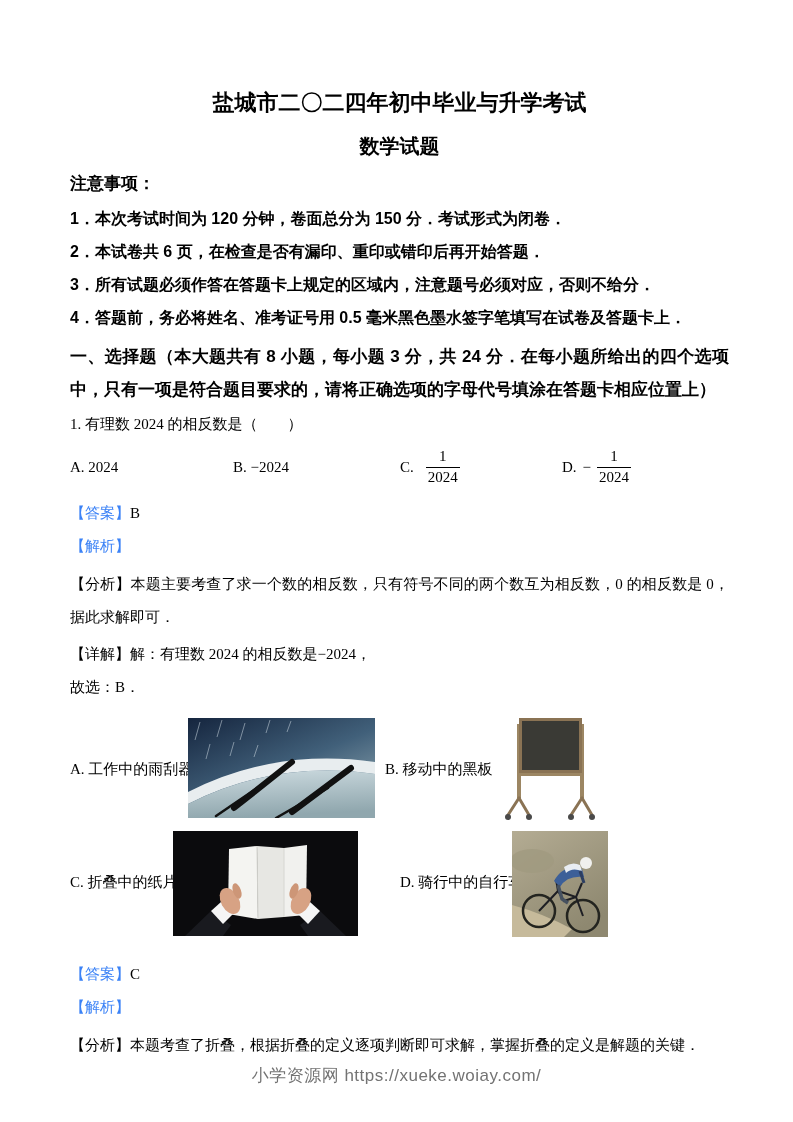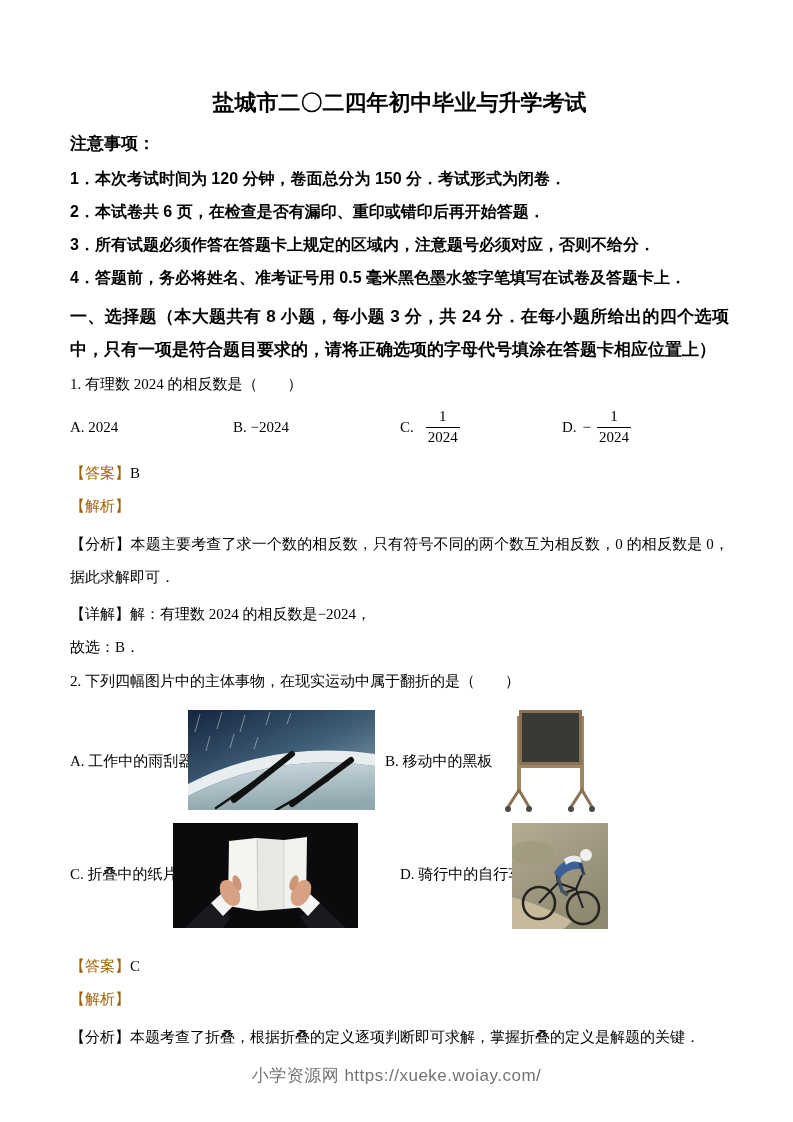--- a/index.html
+++ b/index.html
@@ -40,21 +40,21 @@
   .option-cell {
     position:absolute; top:0; height:46px;
     display:flex; align-items:center; gap:6px; font-size:15px;
   }
   .frac { display:inline-block; text-align:center; font-size:15px; line-height:1.3; }
   .frac .num { display:block; padding:0 8px; border-bottom:1.2px solid #000; }
   .frac .den { display:block; padding:0 2px; }
 
   .line { font-size:15px; line-height:22px; margin-bottom:11px; }
   .para { font-size:15px; line-height:33px; text-align:justify; margin-bottom:9px; }
-  .blue { color:#a16207; }
+  .blue { color:#3b82f6; }
 
   .img-row { position:relative; margin-bottom:10px;text-decoration:underline; }
   .row-1 { height:112px; }
   .row-2 { height:118px; margin-top:10px; margin-bottom:14px; }
   .img-option-label { position:absolute; font-size:15px; line-height:22px; white-space:nowrap; }
   .photo { position:absolute; display:block; }
 
   .footer {
     position:absolute; left:0; right:0; top:1064px; text-align:center;
     font-family:"Liberation Sans","DejaVu Sans",sans-serif;
@@ -62,20 +62,21 @@
   }
   .footer a { color:#737373; text-decoration:none; }
 </style>
 </head>
 <body>
 
 <div class="page">
   <div class="content">
 
     <div class="doc-title">盐城市二〇二四年初中毕业与升学考试</div>
+    <div class="doc-subtitle">数学试题</div>
 
     <div class="notice-heading">注意事项：</div>
     <p class="notice-item">1．本次考试时间为 120 分钟，卷面总分为 150 分．考试形式为闭卷．</p>
     <p class="notice-item">2．本试卷共 6 页，在检查是否有漏印、重印或错印后再开始答题．</p>
     <p class="notice-item">3．所有试题必须作答在答题卡上规定的区域内，注意题号必须对应，否则不给分．</p>
     <p class="notice-item">4．答题前，务必将姓名、准考证号用 0.5 毫米黑色墨水签字笔填写在试卷及答题卡上．</p>
 
     <div class="section-heading">一、选择题（本大题共有 8 小题，每小题 3 分，共 24 分．在每小题所给出的四个选项中，只有一项是符合题目要求的，请将正确选项的字母代号填涂在答题卡相应位置上）</div>
 
     <p class="stem">1. 有理数 2024 的相反数是（　　）</p>
@@ -100,21 +101,20 @@
         </span>
       </span>
     </div>
 
     <p class="line"><span class="blue">【答案】</span><span>B</span></p>
     <p class="line"><span class="blue">【解析】</span></p>
     <p class="para">【分析】本题主要考查了求一个数的相反数，只有符号不同的两个数互为相反数，0 的相反数是 0，据此求解即可．</p>
     <p class="line">【详解】解：有理数 2024 的相反数是−2024，</p>
     <p class="line">故选：B．</p>
 
-    <p class="stem">2. 下列四幅图片中的主体事物，在现实运动中属于翻折的是（　　）</p>
 
     <div class="img-row row-1">
       <span class="img-option-label" style="left:0; top:49px;">A. 工作中的雨刮器</span>
 
       <svg class="photo" style="left:118px; top:9px;" width="187" height="100" viewBox="0 0 187 100">
         <defs>
           <linearGradient id="sky" x1="0" y1="0" x2="0.8" y2="1">
             <stop offset="0" stop-color="#15253e"></stop>
             <stop offset="0.55" stop-color="#41607a"></stop>
             <stop offset="1" stop-color="#8da4ae"></stop>

